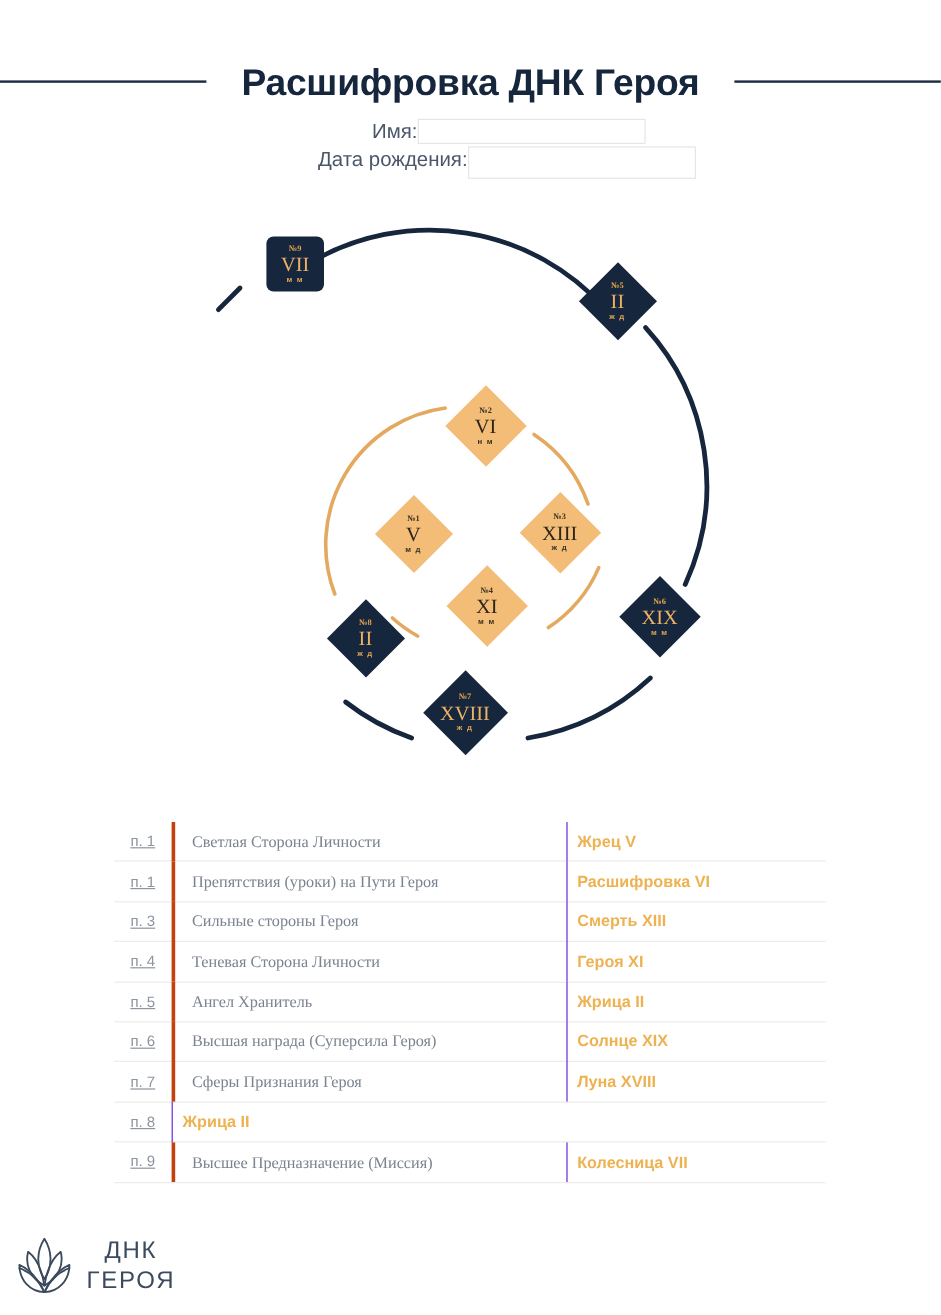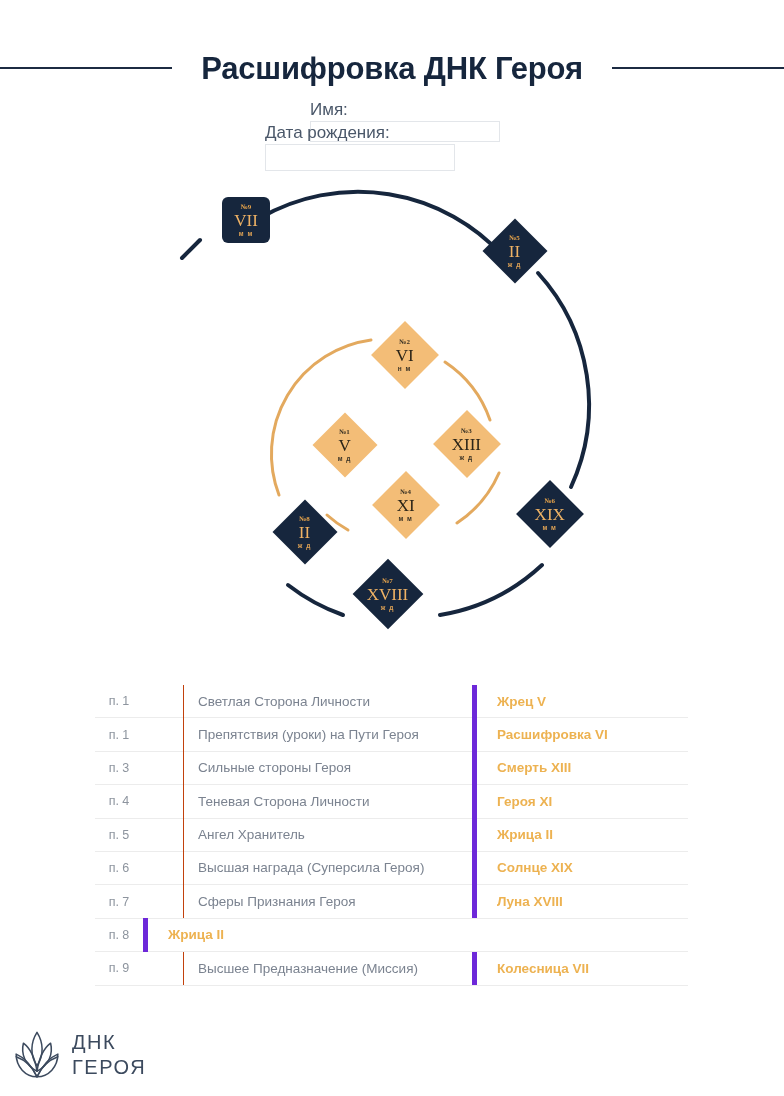--- a/index.html
+++ b/index.html
@@ -23,21 +23,21 @@
     text-align:center;
     font-size:31px;font-weight:bold;
     letter-spacing:-0.2px;
     color:#16263d;
     line-height:58px;
     white-space:nowrap;
   }
 
   
   .form{position:absolute;left:0;top:99px;width:784px;}
-  .form-row{position:absolute;display:flex;align-items:flex-start;flex-direction:column;}
+  .form-row{position:absolute;display:flex;align-items:flex-start;}
   .form-label{
     font-size:17px;color:#4a5769;
     font-family:"Liberation Sans",sans-serif;
     line-height:22px;white-space:nowrap;
   }
   .form-input{
     background:#fff;
     border:1px solid #e3e6ea;
     box-sizing:border-box;
     font-size:15px;color:#1c2b42;
@@ -92,49 +92,51 @@
     height:33.4px;
     border-bottom:1px solid #ececec;
     box-sizing:border-box;
   }
   .trow:last-child{border-bottom:1px solid #ececec;}
   .c1{
     width:48px;text-align:center;
     font-size:12.5px;color:#8d949e;
     font-family:"Liberation Sans",sans-serif;
     box-sizing:border-box;
+    text-decoration:underline;
   }
   .c2{
     flex:1;
-    border-left:1px solid #c2410c;
+    border-left:3px solid #c2410c;
     padding-left:14px;
     font-size:13.5px;color:#7b8390;
-    font-family:Liberation Sans, sans-serif;
-    box-sizing:border-box;
-    height:33.4px;line-height:33.4px;margin-left:40px;
+    font-family:Liberation Serif, serif;
+    box-sizing:border-box;
+    height:33.4px;line-height:33.4px;
   }
   .c3{
     width:216px;
-    border-left:5px solid #6d28d9;
-    padding-left:20px;
+    border-left:1px solid #6d28d9;
+    padding-left:8px;
     font-size:13.5px;font-weight:bold;color:#edb251;
     font-family:"Liberation Sans",sans-serif;
     box-sizing:border-box;
     height:33.4px;line-height:33.4px;
   }
 
   
   .footer{position:absolute;left:8px;top:1022px;width:260px;height:66px;}
   .logo-mark{position:absolute;left:0;top:4px;width:58px;height:58px;}
   .logo-text{
     position:absolute;left:64px;top:8px;
     font-family:"Liberation Sans",sans-serif;
     font-size:20px;line-height:25px;
     letter-spacing:1.5px;
     color:#3c4a5e;
+    text-align:center;
   }
 </style>
 </head>
 <body>
 
 <div class="page">
 
   <div class="header">
     <div class="rule left"></div>
     <div class="rule right"></div>

